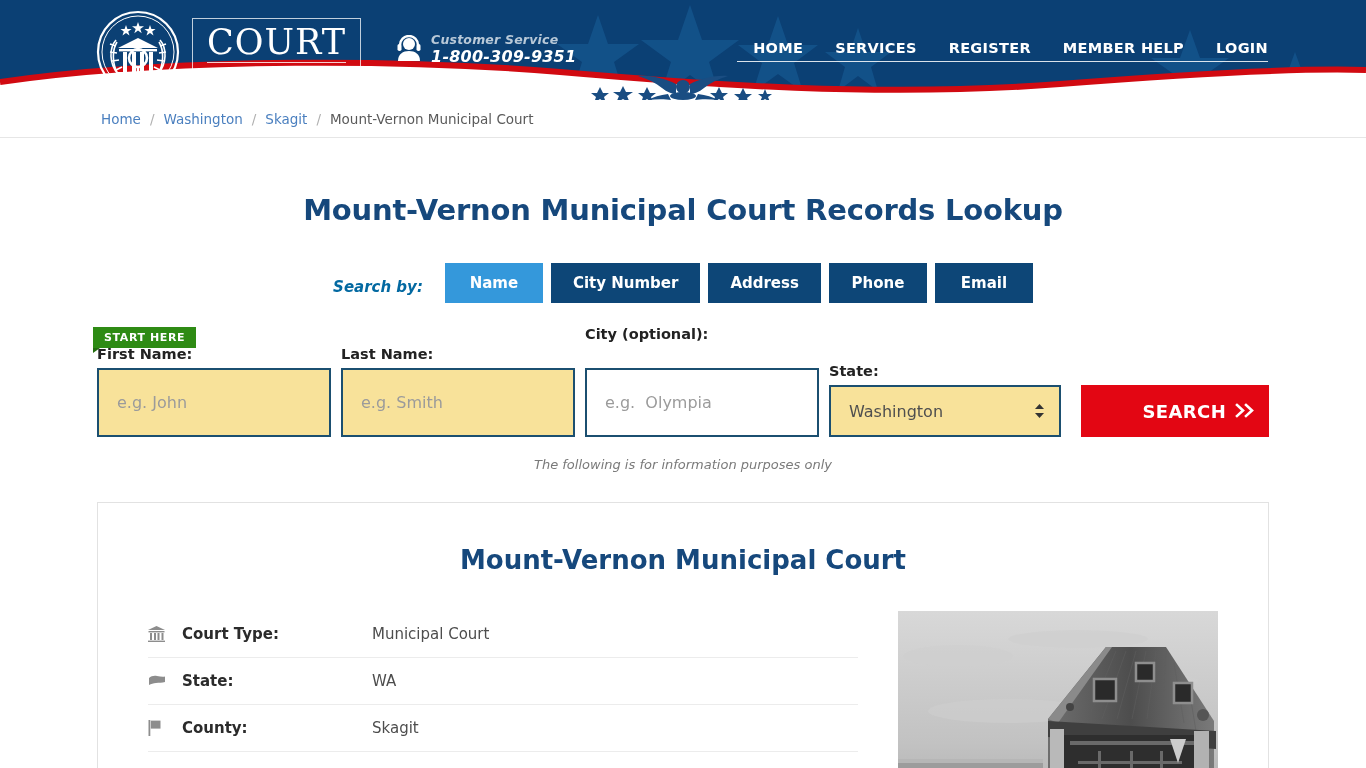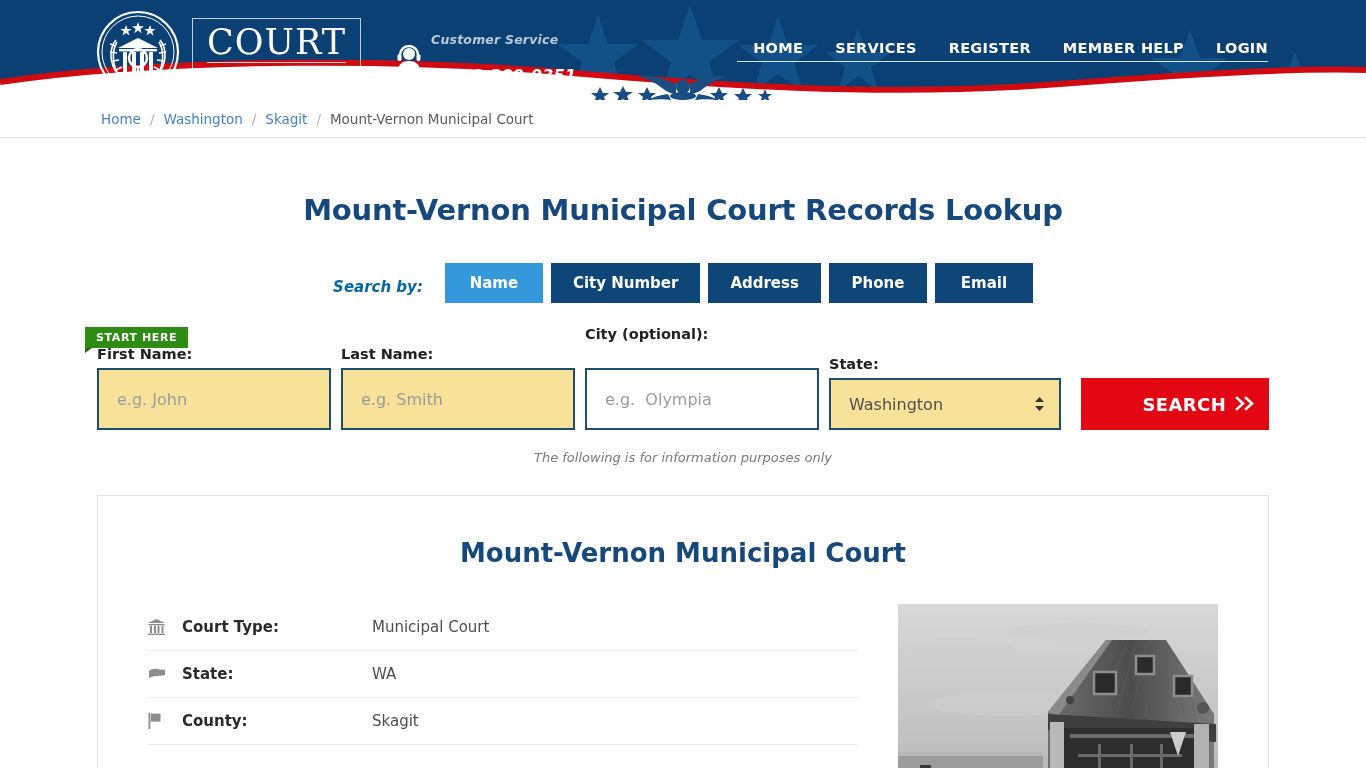--- a/index.html
+++ b/index.html
@@ -37,21 +37,21 @@
     color: #ffffff; font-weight: 400;
   }
   .logo-rule { width: 100%; height: 1px; background: rgba(255,255,255,.8); margin: 2px 0 3px; }
   .logo-sub {
     font-family: "DejaVu Serif", "Liberation Serif", serif;
     font-size: 11px; letter-spacing: 4.4px; color: #ffffff; padding-left: 4px;
   }
 
   .cs-wrap { display: flex; align-items: center; gap: 9px; margin-left: 35px; margin-top: 32px; }
   .cs-icon { width: 26px; height: 28px; flex: 0 0 26px; }
-  .cs-lines { display: flex; flex-direction: column; gap: 19px; }
+  .cs-lines { display: flex; flex-direction: column; }
   .cs-label {
     font-size: 12.5px; font-style: italic; font-weight: bold;
     color: #b9c9d8; letter-spacing: .2px; line-height: 15px;
   }
   .cs-phone {
     font-size: 16px; font-style: italic; font-weight: bold;
     color: #ffffff; letter-spacing: .2px; line-height: 19px;
   }
 
   .nav { margin-left: auto; margin-right: 98px; margin-top: 40px; display: flex; gap: 0; }
@@ -94,38 +94,38 @@
     font-size: 15px; font-weight: bold;
     display: flex; align-items: center; justify-content: center;
     margin-right: 8px; cursor: pointer; border: none;
     font-family: inherit; white-space: nowrap;
   }
   .tab:last-child { margin-right: 0; }
   .tab.active { background: #3498db; }
 
   
   .form-area { position: relative; margin-top: 12px; padding-left: 97px; padding-right: 97px; }
-  .start-badge-wrap { position: absolute; left: 85px; top: 0; }
+  .start-badge-wrap { position: absolute; left: 93px; top: 0; }
   .start-badge {
     display: inline-block; background: #2e8b14; color: #ffffff;
     font-size: 11px; font-weight: bold; letter-spacing: .6px;
     padding: 4px 11px 4px 11px; position: relative;
   }
   .start-badge:after {
     content: ""; position: absolute; left: 0; bottom: -5px;
     border-left: 7px solid #236d0f; border-bottom: 5px solid transparent;
   }
 
   .form-row { display: flex; align-items: flex-end; margin-top: 23px; gap: 0; }
   .field { display: flex; flex-direction: column; margin-right: 10px; }
   .field-label {
     font-size: 14.5px; font-weight: bold; color: #222222; margin-bottom: 6px;
   }
   .inp {
-    height: 62px; border: 2px solid #1b4f70; background: #f8e29a;
+    height: 69px; border: 2px solid #1b4f70; background: #f8e29a;
     font-size: 16px; color: #8a8a8a; padding: 0 18px; outline: none;
     font-family: inherit;
   }
   .inp::placeholder { color: #9b9b9b; }
   .inp.white { background: #ffffff; }
   .f-first { width: 234px; }
   .f-last  { width: 234px; }
   .f-city  { width: 234px; gap: 20px; }
   .f-state { width: 234px; position: relative; }
   .sel-box {

